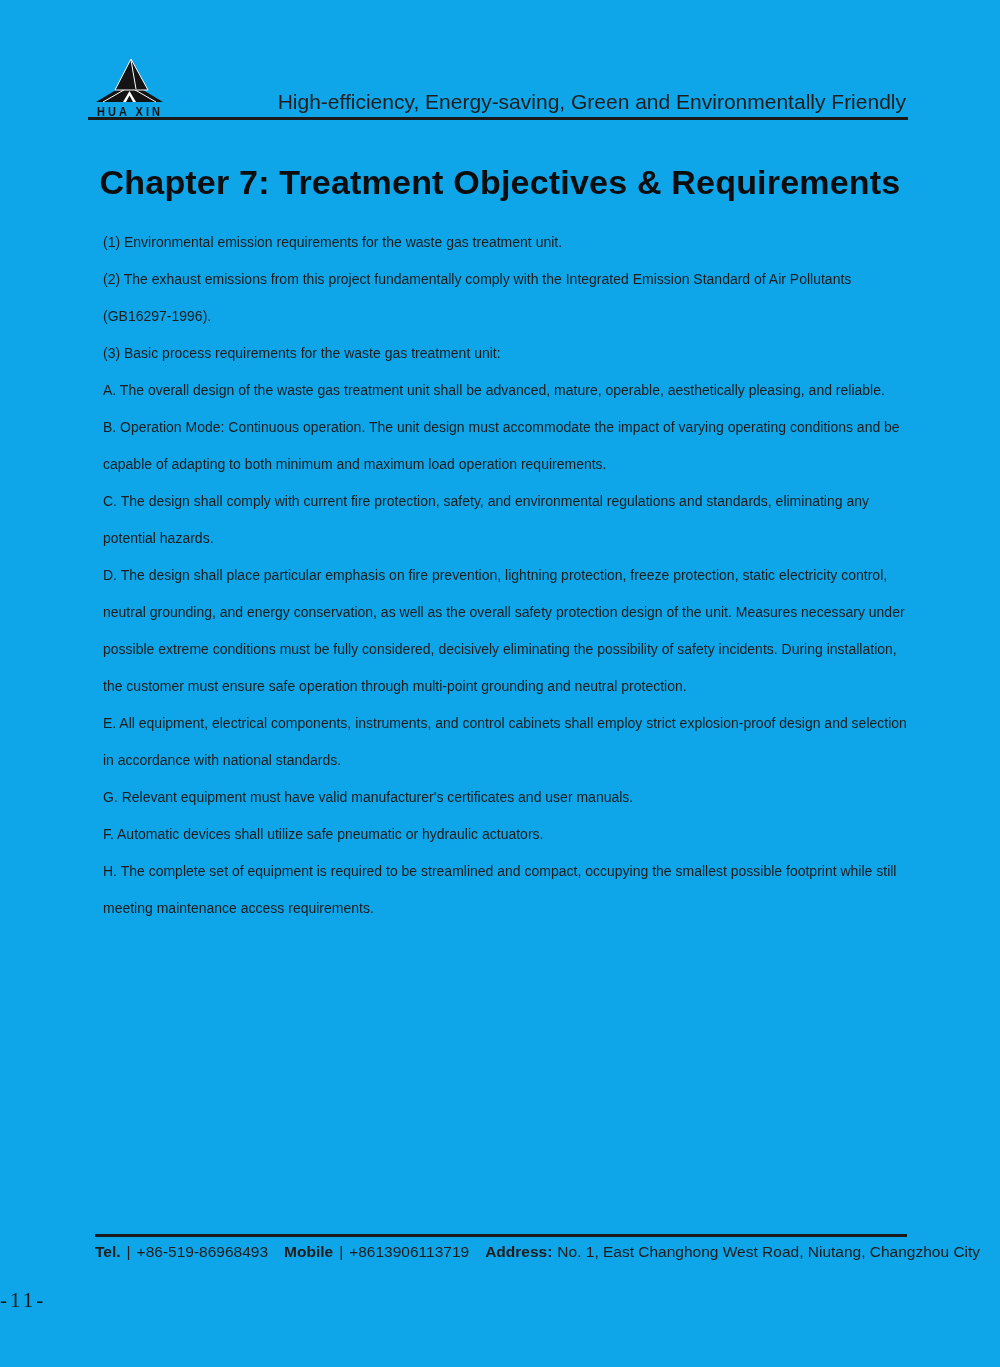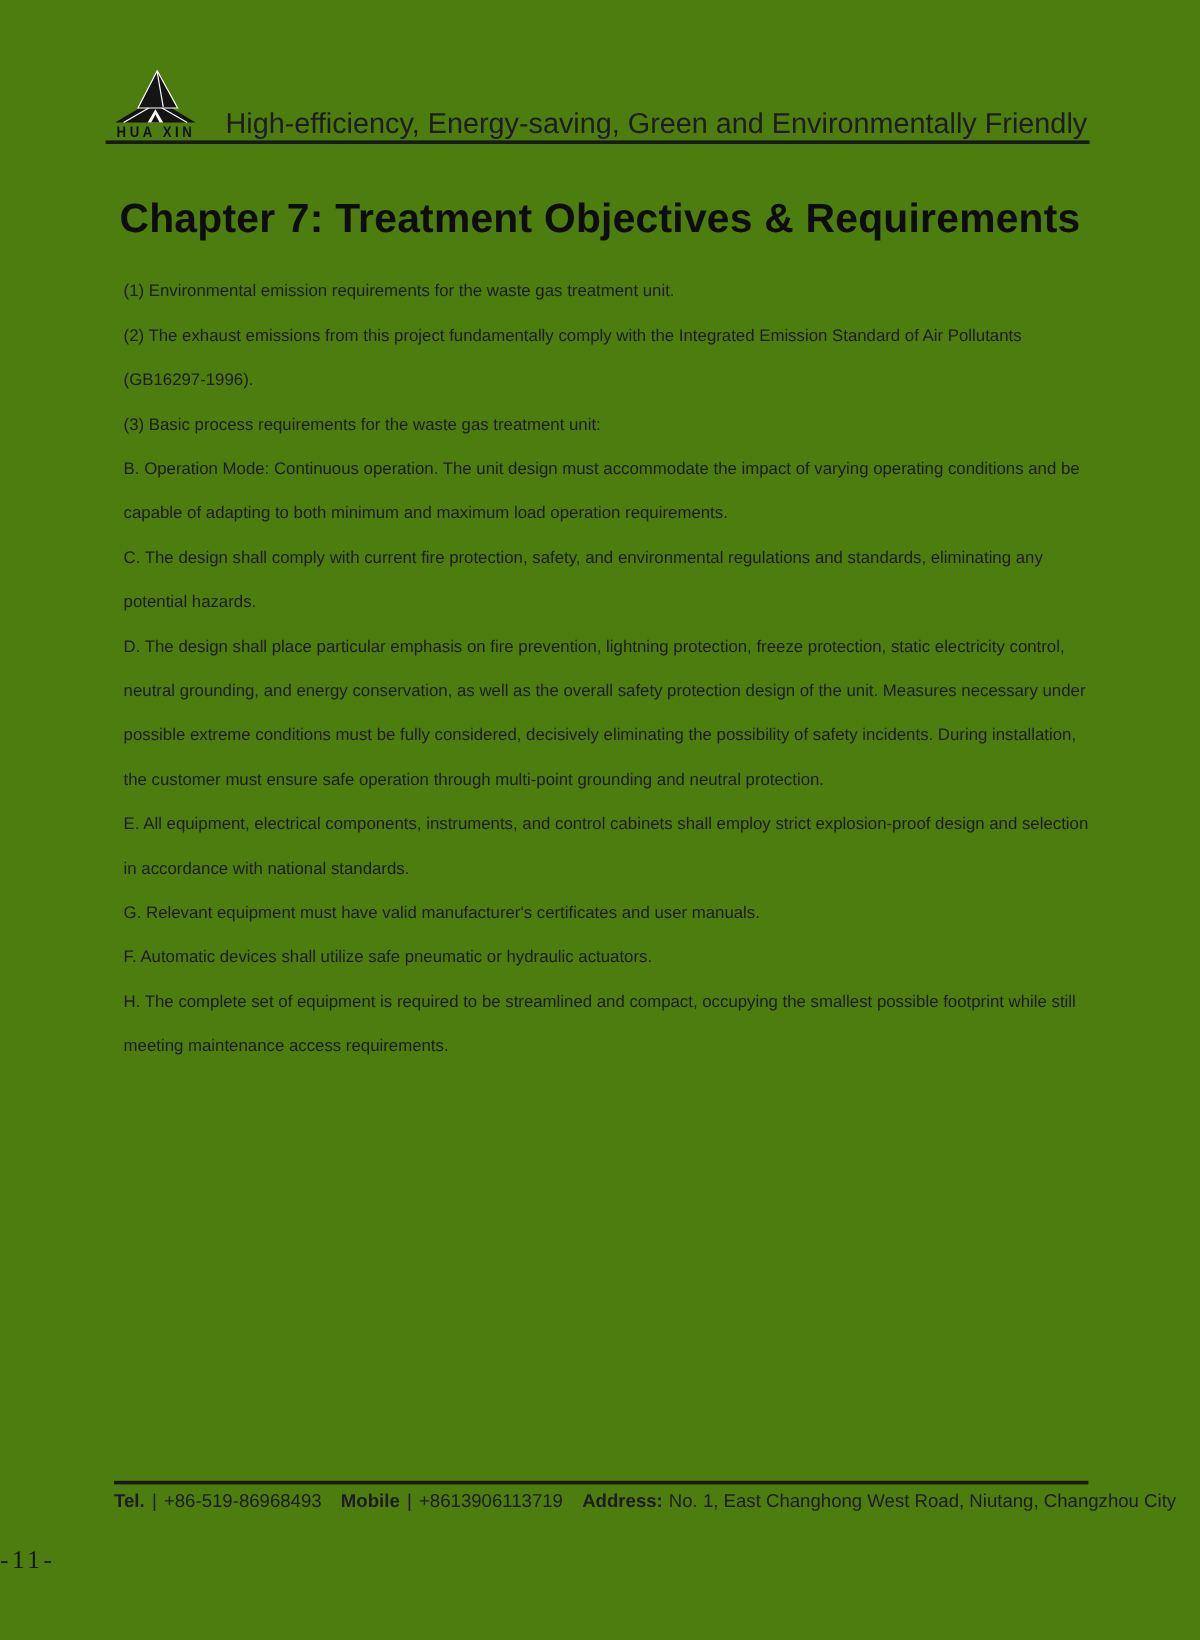--- a/index.html
+++ b/index.html
@@ -2,21 +2,21 @@
 <html><head>
 <meta charset="utf-8">
 <style>
   * { margin: 0; padding: 0; box-sizing: border-box; }
   html, body { background: #e8e8e8; }
   .page {
     position: relative;
     width: 1000px;
     height: 1367px;
     margin: 0 auto;
-    background: #4d7c0f;
+    background: #0ea5e9;
     font-family: "Liberation Sans", "DejaVu Sans", sans-serif;
     color: #1c1c1c;
     overflow: hidden;
   }
 
   
   .logo {
     position: absolute;
     left: 95px;
     top: 58px;
@@ -30,21 +30,21 @@
     font-weight: 700;
     letter-spacing: 3px;
     white-space: nowrap;
     transform: scaleY(1.15);
     color: #111;
   }
   .tagline {
     position: absolute;
     top: 90px;
     right: 94px;
-    font-size: 24px;
+    font-size: 21px;
     color: #1d1d1d;
     white-space: nowrap;
   }
   .header-rule {
     position: absolute;
     left: 88px;
     top: 117px;
     width: 820px;
     height: 3px;
     background: #1a1a1a;
@@ -133,20 +133,21 @@
   <div class="tagline">High-efficiency, Energy-saving, Green and Environmentally Friendly</div>
 
   <div class="header-rule"></div>
 
   <h1 class="title">Chapter 7: Treatment Objectives &amp; Requirements</h1>
 
   <main class="body-text">
     <p>(1) Environmental emission requirements for the waste gas treatment unit.</p>
     <p>(2) The exhaust emissions from this project fundamentally comply with the Integrated Emission Standard of Air Pollutants (GB16297-1996).</p>
     <p>(3) Basic process requirements for the waste gas treatment unit:</p>
+    <p>A. The overall design of the waste gas treatment unit shall be advanced, mature, operable, aesthetically pleasing, and reliable.</p>
     <p>B. Operation Mode: Continuous operation. The unit design must accommodate the impact of varying operating conditions and be capable of adapting to both minimum and maximum load operation requirements.</p>
     <p>C. The design shall comply with current fire protection, safety, and environmental regulations and standards, eliminating any potential hazards.</p>
     <p>D. The design shall place particular emphasis on fire prevention, lightning protection, freeze protection, static electricity control, neutral grounding, and energy conservation, as well as the overall safety protection design of the unit. Measures necessary under possible extreme conditions must be fully considered, decisively eliminating the possibility of safety incidents. During installation, the customer must ensure safe operation through multi-point grounding and neutral protection.</p>
     <p>E. All equipment, electrical components, instruments, and control cabinets shall employ strict explosion-proof design and selection in accordance with national standards.</p>
     <p>G. Relevant equipment must have valid manufacturer's certificates and user manuals.</p>
     <p>F. Automatic devices shall utilize safe pneumatic or hydraulic actuators.</p>
     <p>H. The complete set of equipment is required to be streamlined and compact, occupying the smallest possible footprint while still meeting maintenance access requirements.</p>
   </main>
 
   <div class="footer-rule"></div>

